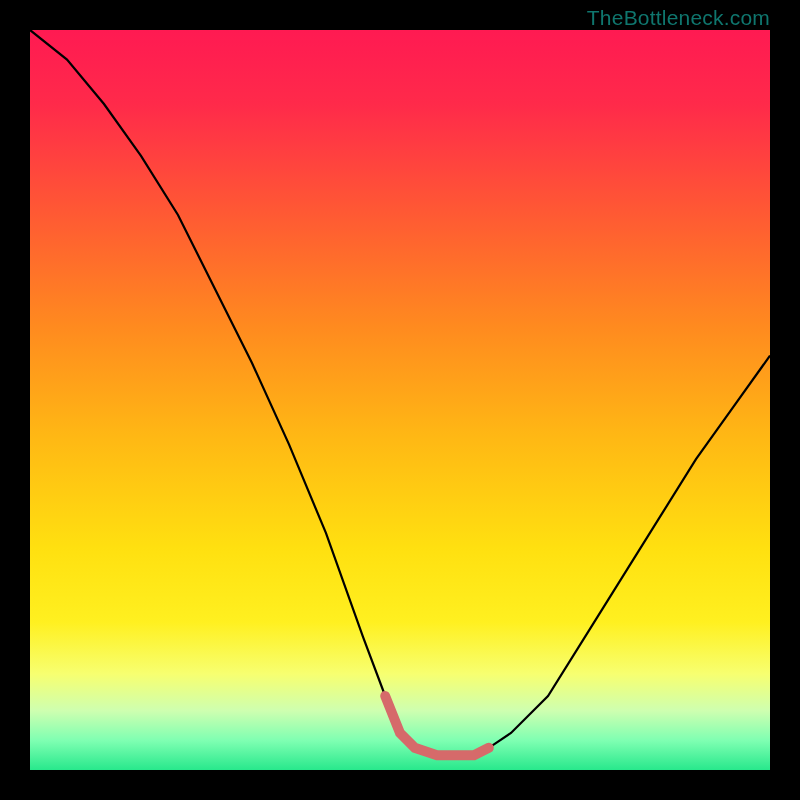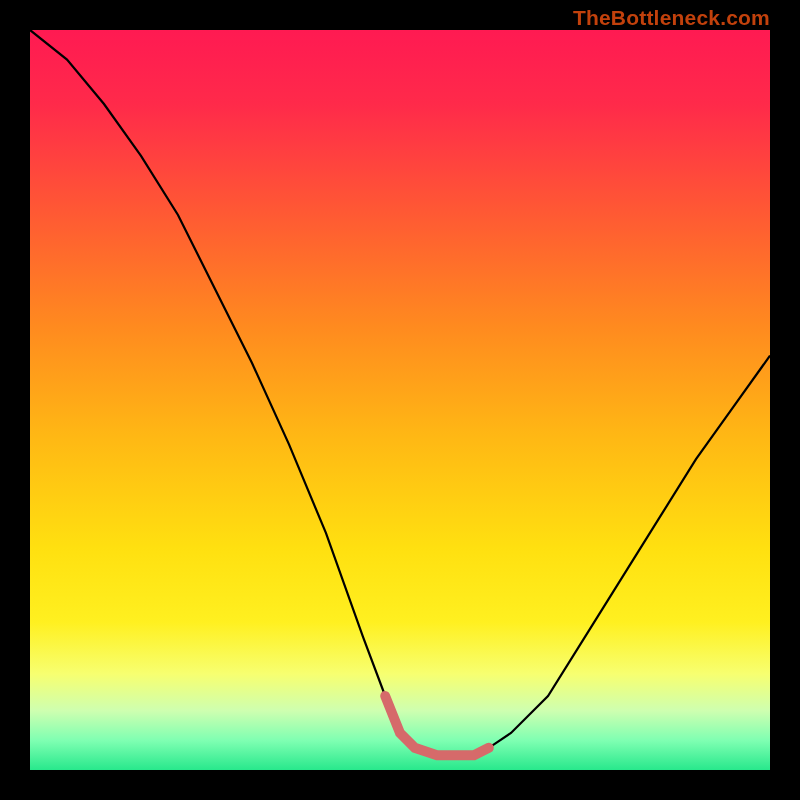--- a/index.html
+++ b/index.html
@@ -38,23 +38,23 @@
     position: absolute;
     left: 0;
     top: 0;
     width: 100%;
     height: 100%;
   }
   .watermark {
     position: absolute;
     top: 6px;
     right: 30px;
-    color: #c2410c;
+    color: #0f766e;
     font-size: 21px;
-    font-weight: 700;
+    font-weight: 400;
     letter-spacing: 0.2px;
     user-select: none;
   }
 </style>
 </head>
 <body>
 
 <div class="frame">
 
   <div class="plot">

